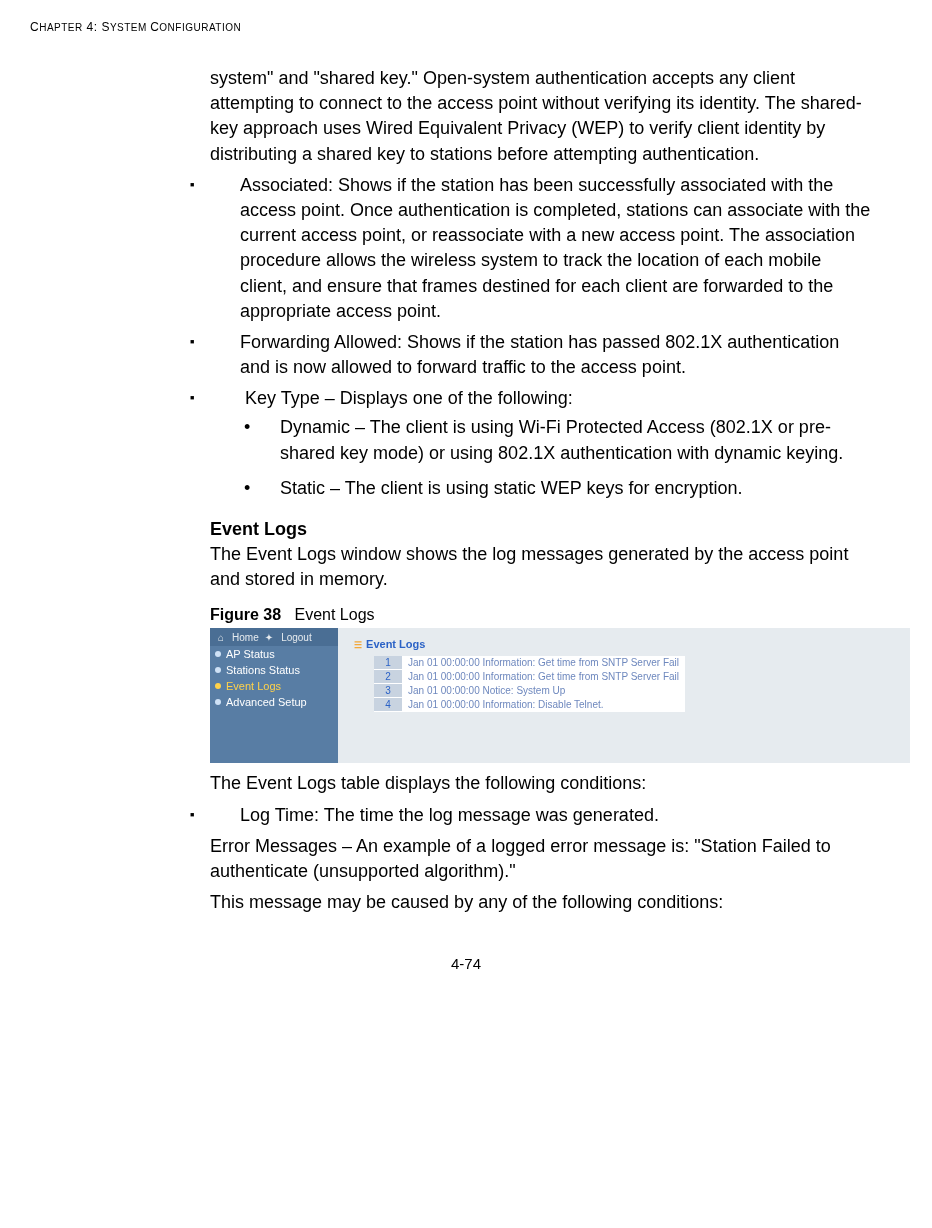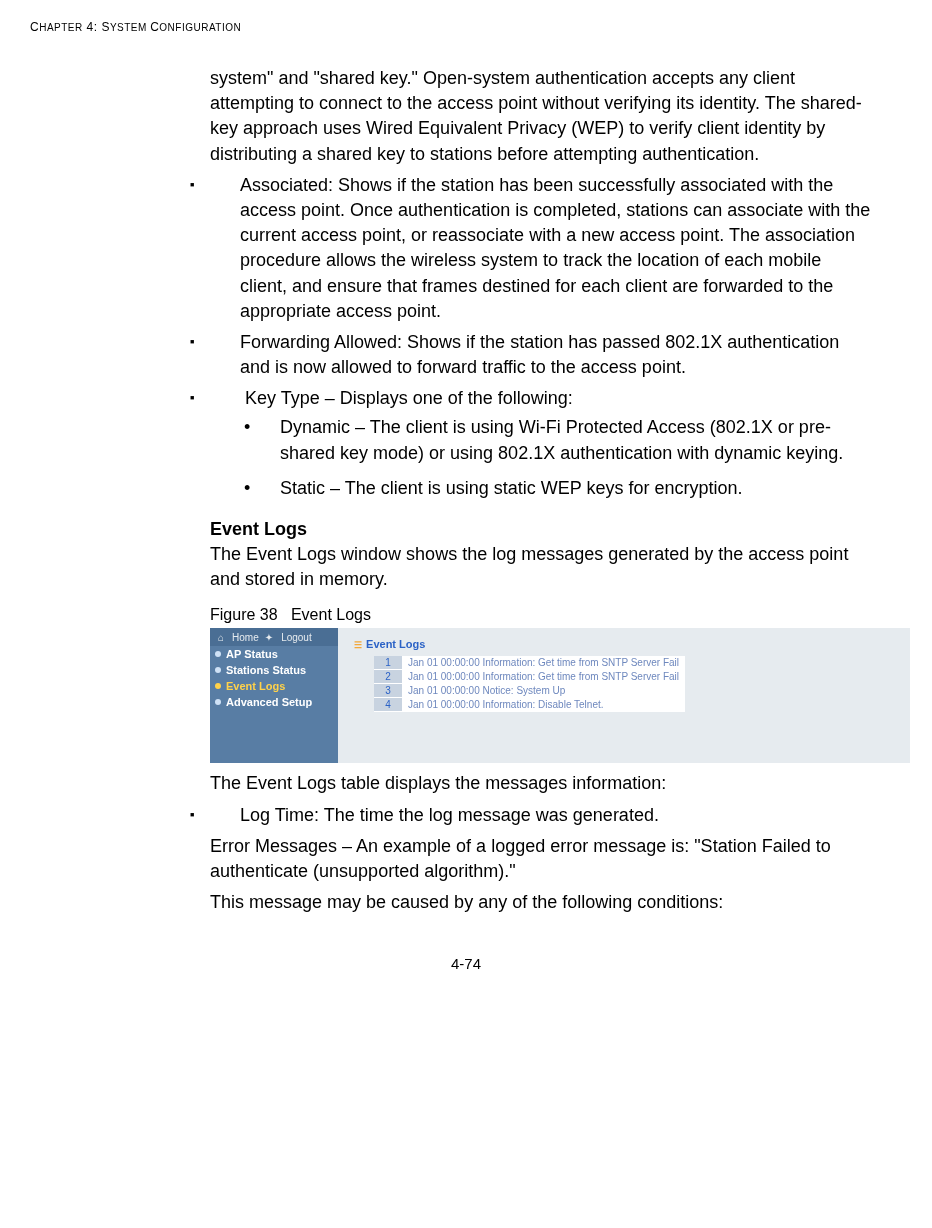--- a/index.html
+++ b/index.html
@@ -67,21 +67,21 @@
   }
   h3.section {
     font-size: 18px;
     font-weight: bold;
     margin: 18px 0 2px 0;
   }
   .fig-caption {
     font-size: 16px;
     margin: 14px 0 4px 0;
   }
-  .fig-caption b { font-weight: normal; }
+  .fig-caption b { font-weight: bold; }
   .screenshot {
     width: 700px;
     height: 135px;
     background: #e6ebef;
     position: relative;
     margin-bottom: 8px;
   }
   .shot-nav {
     position: absolute;
     left: 0; top: 0; bottom: 0;
@@ -95,21 +95,20 @@
     font-size: 10px;
     color: #e6ebef;
     background: #4a6e94;
   }
   .shot-navbar span { margin-left: 8px; }
   .shot-navitem {
     font-size: 11px;
     color: #fff;
     padding: 2px 0 2px 16px;
     position: relative;
-    font-weight: bold;
   }
   .shot-navitem.sel { color: #ffd24a; }
   .shot-navitem::before {
     content: "";
     position: absolute;
     left: 5px; top: 5px;
     width: 6px; height: 6px;
     border-radius: 50%;
     background: #cfe2f6;
   }
@@ -214,21 +213,21 @@
             </tr>
         <tr>
               <td class="num">4</td>
               <td>Jan 01 00:00:00 Information: Disable Telnet.</td>
             </tr>
       </tbody>
         </table>
     </div>
   </div>
 
-  <p>The Event Logs table displays the messages information:</p>
+  <p>The Event Logs table displays the following conditions:</p>
 
   <ul class="square">
     <li>Log Time: The time the log message was generated.</li>
   </ul>
 
   <p>Error Messages – An example of a logged error message is: "Station Failed to authenticate (unsupported algorithm)."</p>
   <p style="margin-top:0">This message may be caused by any of the following conditions:</p>
 
 </div>
 

